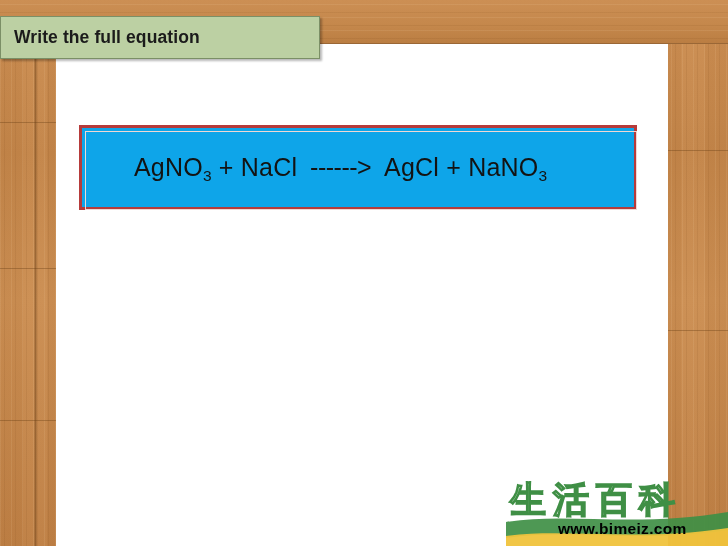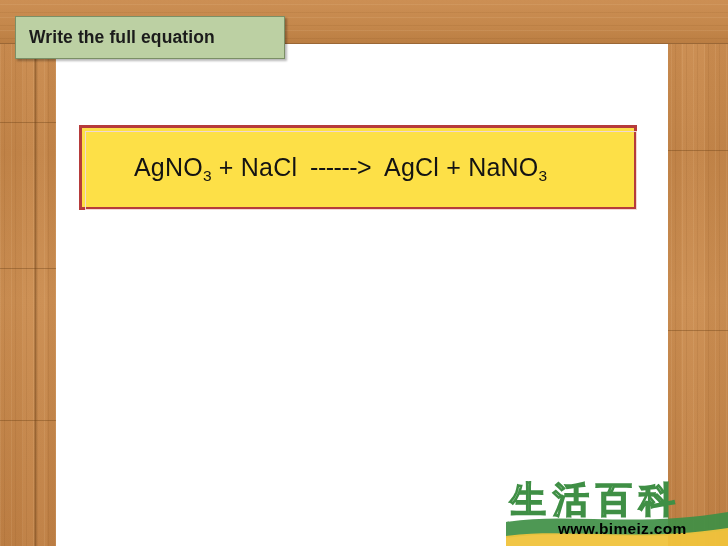--- a/index.html
+++ b/index.html
@@ -90,23 +90,23 @@
     left: 56px;
     top: 44px;
     width: 612px;
     height: 502px;
     background: #ffffff;
   }
 
   
   .title-banner {
     position: absolute;
-    left: 15px;
+    left: 0px;
     top: 16px;
-    width: 270px;
+    width: 320px;
     height: 43px;
     background: #bcd0a3;
     border: 1px solid #7b8f66;
     box-sizing: border-box;
     box-shadow: 2px 2px 2px rgba(0,0,0,0.28);
     display: flex;
     align-items: center;
   }
   .title-banner-text {
     padding-left: 13px;
@@ -120,21 +120,21 @@
 
   
   .equation-box {
     position: absolute;
     left: 79px;
     top: 125px;
     width: 558px;
     height: 85px;
     box-sizing: border-box;
     border: 3px solid #b63b3b;
-    background: #fde047;
+    background: #0ea5e9;
     display: flex;
     align-items: center;
   }
   .equation-inner {
     position: absolute;
     left: 3px; top: 3px;
     width: 552px; height: 79px;
     border: 1px solid #f0d8d4;
     box-sizing: border-box;
     pointer-events: none;

